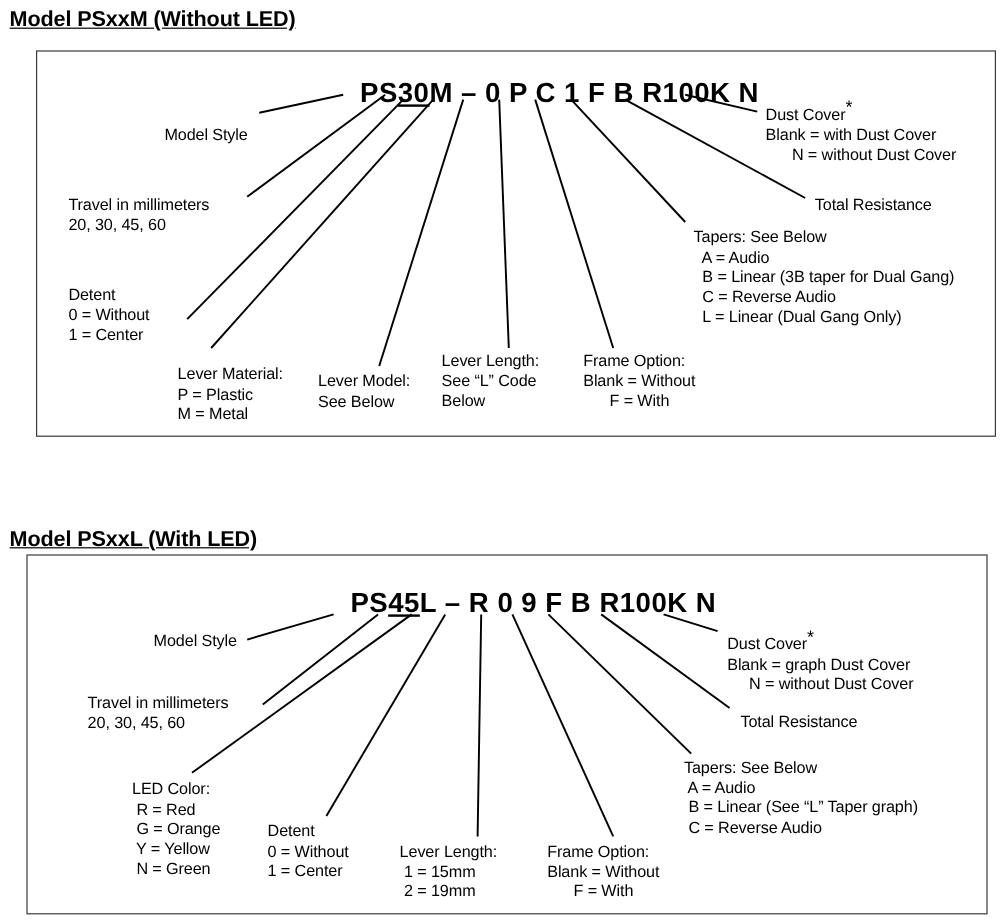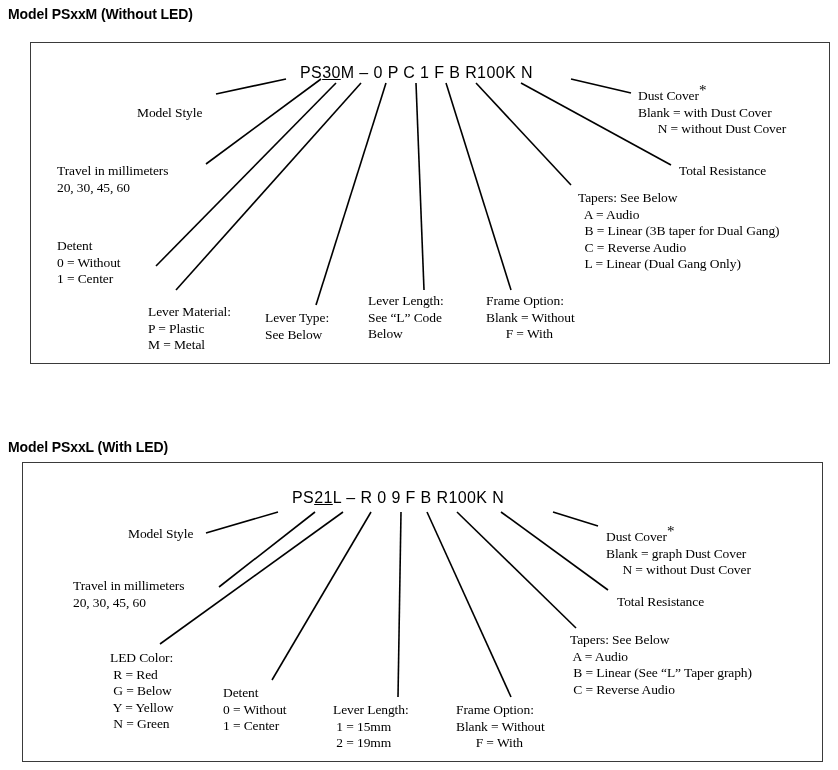--- a/index.html
+++ b/index.html
@@ -13,58 +13,58 @@
     height: 770px;
     position: relative;
     font-family: "Liberation Sans", sans-serif;
     color: #000000;
     overflow: hidden;
   }
 
   .section-title {
     position: absolute;
     font-weight: bold;
-    font-size: 14px;
+    font-size: 18px;
     letter-spacing: -0.1px;
     white-space: nowrap;
+    text-decoration: underline;
   }
 
   .panel {
     position: absolute;
     border: 1.5px solid #3a3a3a;
     background: #ffffff;
     box-sizing: border-box;
   }
 
   .leader-svg {
     position: absolute;
     left: 0;
     top: 0;
     pointer-events: none;
   }
 
   .partnum {
     position: absolute;
-    font-weight: normal;
-    font-size: 16px;
+    font-weight: bold;
+    font-size: 23px;
     white-space: nowrap;
     letter-spacing: 0.4px;
     text-align: right;
   }
   .partnum .u {
     text-decoration: underline;
   }
 
   .lbl {
     position: absolute;
     font-size: 13.5px;
     line-height: 16.5px;
     white-space: pre;
     letter-spacing: -0.1px;
-    font-family: Liberation Serif, serif;
   }
   .lbl .star {
     font-size: 15px;
     vertical-align: super;
     line-height: 0;
   }
 
   
   #panel-m { left: 30px; top: 42px; width: 800px; height: 322px; }
   #title-m { left: 8px;  top: 6px; }
@@ -134,21 +134,21 @@
 
 <div class="lbl" id="m-model">Model Style</div>
 <div class="lbl" id="m-travel">Travel in millimeters
 20, 30, 45, 60</div>
 <div class="lbl" id="m-detent">Detent
 0 = Without
 1 = Center</div>
 <div class="lbl" id="m-levmat">Lever Material:
 P = Plastic
 M = Metal</div>
-<div class="lbl" id="m-levtype">Lever Type:
+<div class="lbl" id="m-levtype">Lever Model:
 See Below</div>
 <div class="lbl" id="m-levlen">Lever Length:
 See “L” Code
 Below</div>
 <div class="lbl" id="m-frame">Frame Option:
 Blank = Without
       F = With</div>
 <div class="lbl" id="m-tapers">Tapers: See Below
   A = Audio
   B = Linear (3B taper for Dual Gang)
@@ -181,28 +181,28 @@
 
       <line x1="553" y1="165" x2="434" y2="49"></line>
 
       <line x1="585" y1="127" x2="478" y2="49"></line>
 
       <line x1="575" y1="63" x2="530" y2="49"></line>
     </g>
   </svg>
 </div>
 
-<div class="partnum" id="pn-l"><span>PS</span><span class="u">21</span><span>L – R 0 9 F B R100K N</span></div>
+<div class="partnum" id="pn-l"><span>PS</span><span class="u">45</span><span>L – R 0 9 F B R100K N</span></div>
 
 <div class="lbl" id="l-model">Model Style</div>
 <div class="lbl" id="l-travel">Travel in millimeters
 20, 30, 45, 60</div>
 <div class="lbl" id="l-ledcolor">LED Color:
  R = Red
- G = Below
+ G = Orange
  Y = Yellow
  N = Green</div>
 <div class="lbl" id="l-detent">Detent
 0 = Without
 1 = Center</div>
 <div class="lbl" id="l-levlen">Lever Length:
  1 = 15mm
  2 = 19mm</div>
 <div class="lbl" id="l-frame">Frame Option:
 Blank = Without

